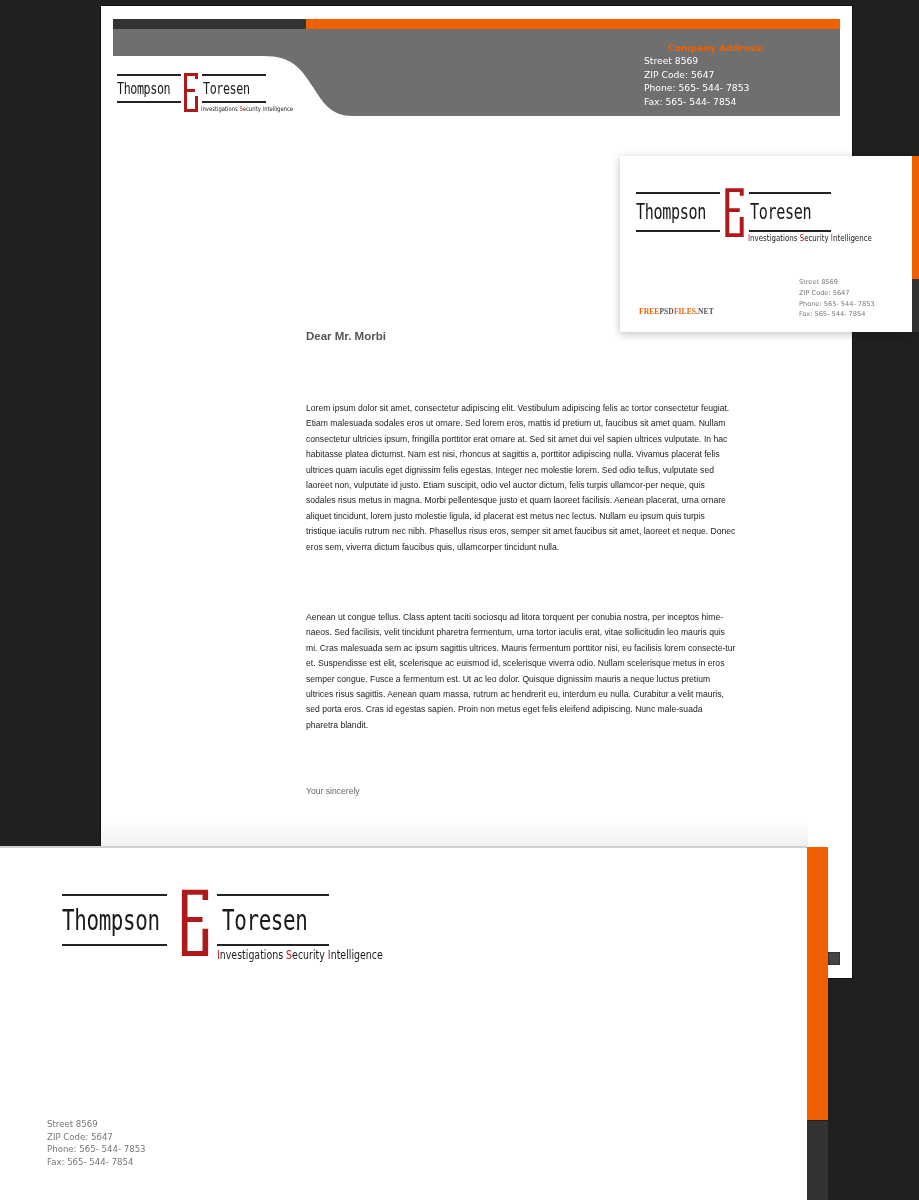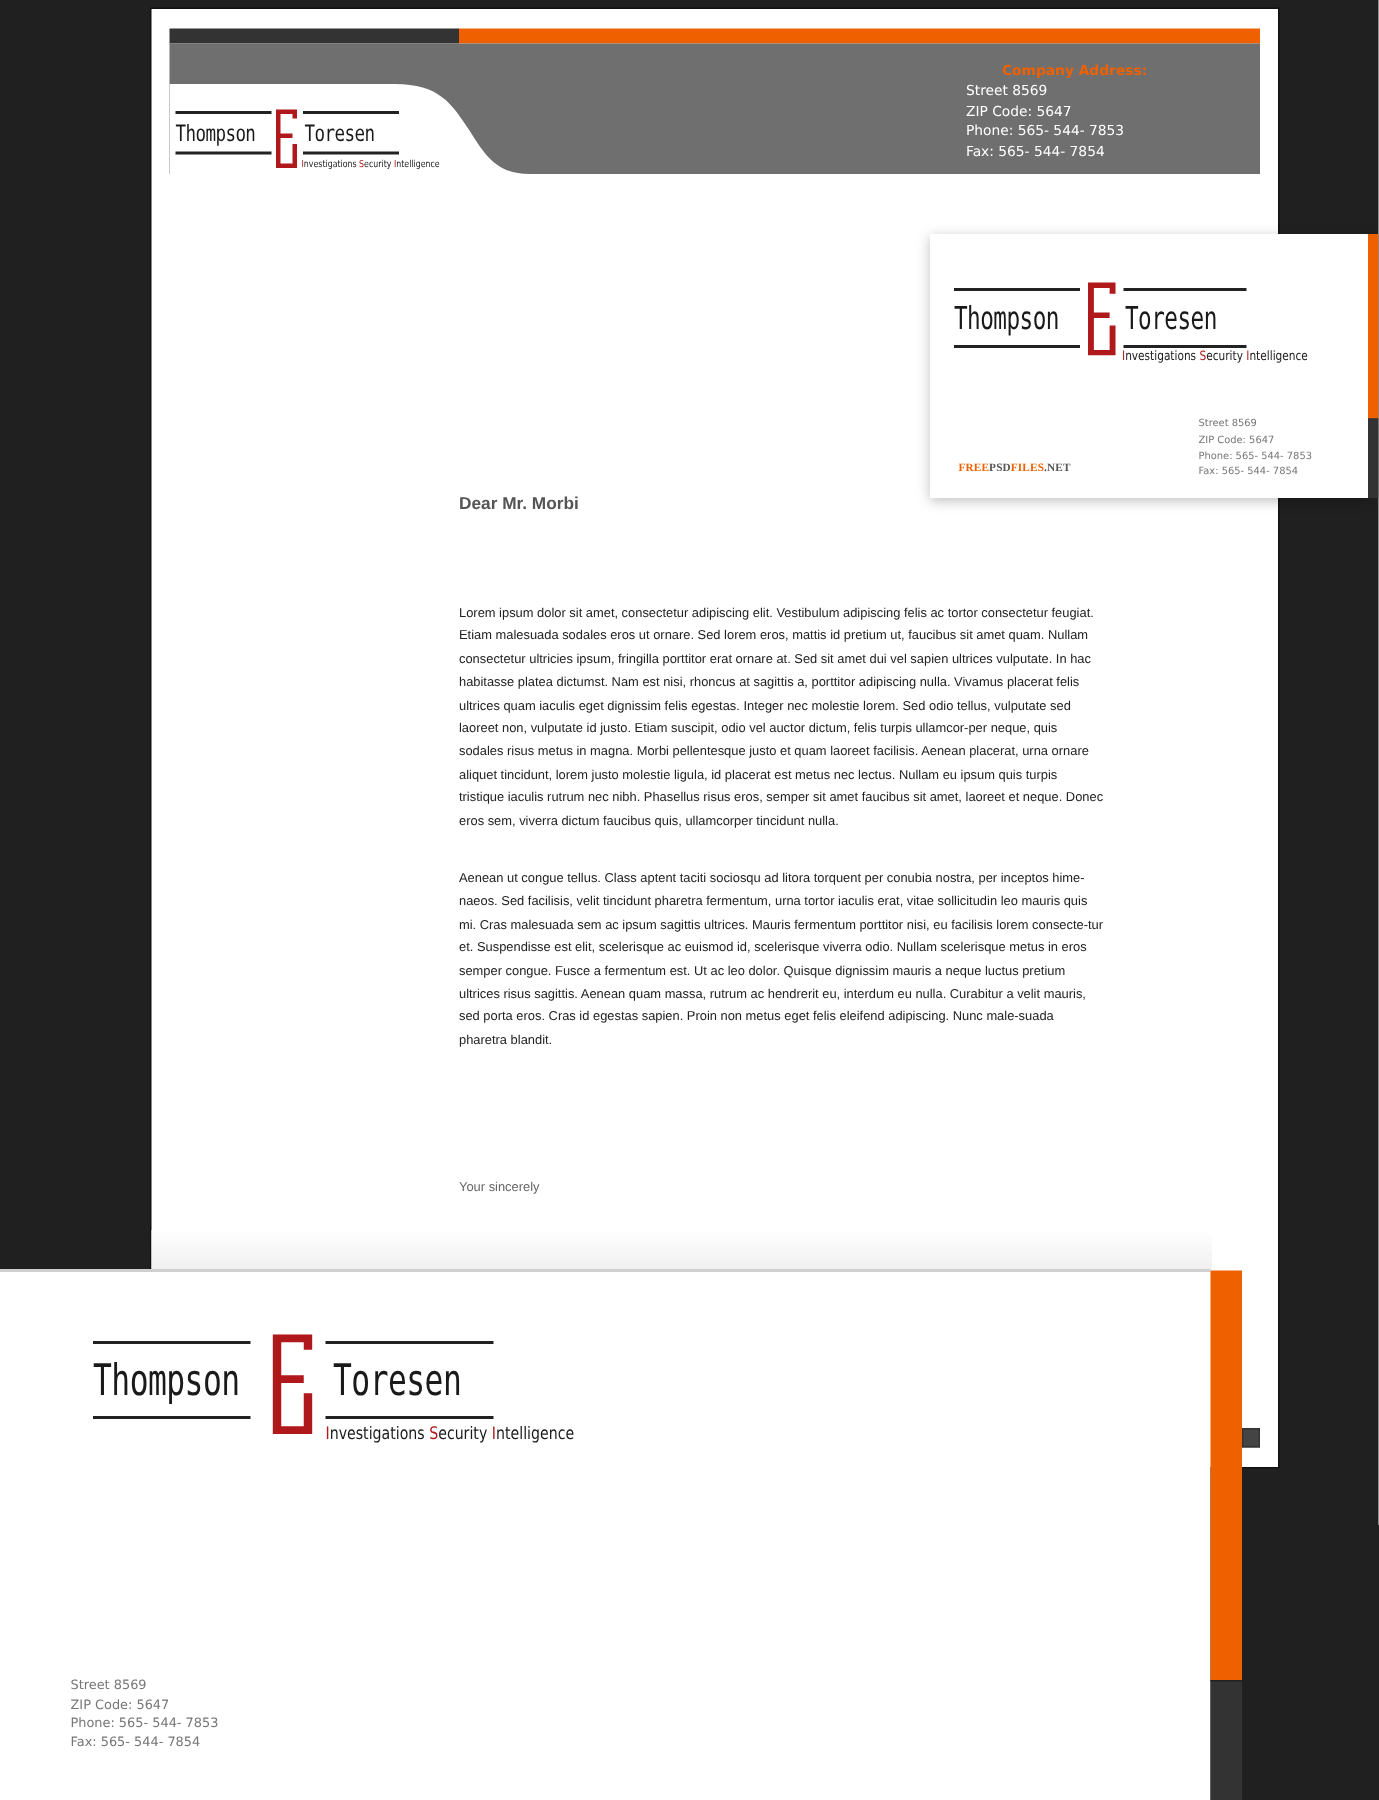--- a/index.html
+++ b/index.html
@@ -22,21 +22,21 @@
     .logo { position: absolute; }
     .logo .rule { position: absolute; height: 2px; background: #222; }
     .logo .name { position: absolute; font-family: "DejaVu Sans Mono", monospace; color: #1a1a1a; letter-spacing: -0.5px; white-space: nowrap; transform-origin: left top; }
     .logo .amp { position: absolute; background: transparent; }
     .logo .tagline { position: absolute; font-family: "DejaVu Sans", sans-serif; color: #1a1a1a; white-space: nowrap; transform-origin: left top; }
     .logo .tagline .hl { color: #b0191b; }
 
     .greeting { position: absolute; left: 205px; top: 324px; color: #555; font-size: 11.5px; font-weight: bold; font-family: "Liberation Sans", sans-serif; }
     .body-text { position: absolute; left: 205px; width: 430px; color: #222; font-size: 8.6px; line-height: 15.4px; font-family: "Liberation Sans", sans-serif; }
     .p1 { top: 395px; }
-    .p2 { top: 572px; }
+    .p2 { top: 604px; }
     .closing { position: absolute; left: 205px; top: 746px; color: #666; font-size: 8.6px; margin-top: 34px; }
 
     .letter-right-tab { position: absolute; left: 727px; top: 946px; width: 12px; height: 13px; background: #444; border: 1px solid #333; }
 
     
     .card {
       position: absolute; left: 620px; top: 156px; width: 292px; height: 176px;
       background: #ffffff;
       box-shadow: 0 2px 8px rgba(0,0,0,0.25);
     }

